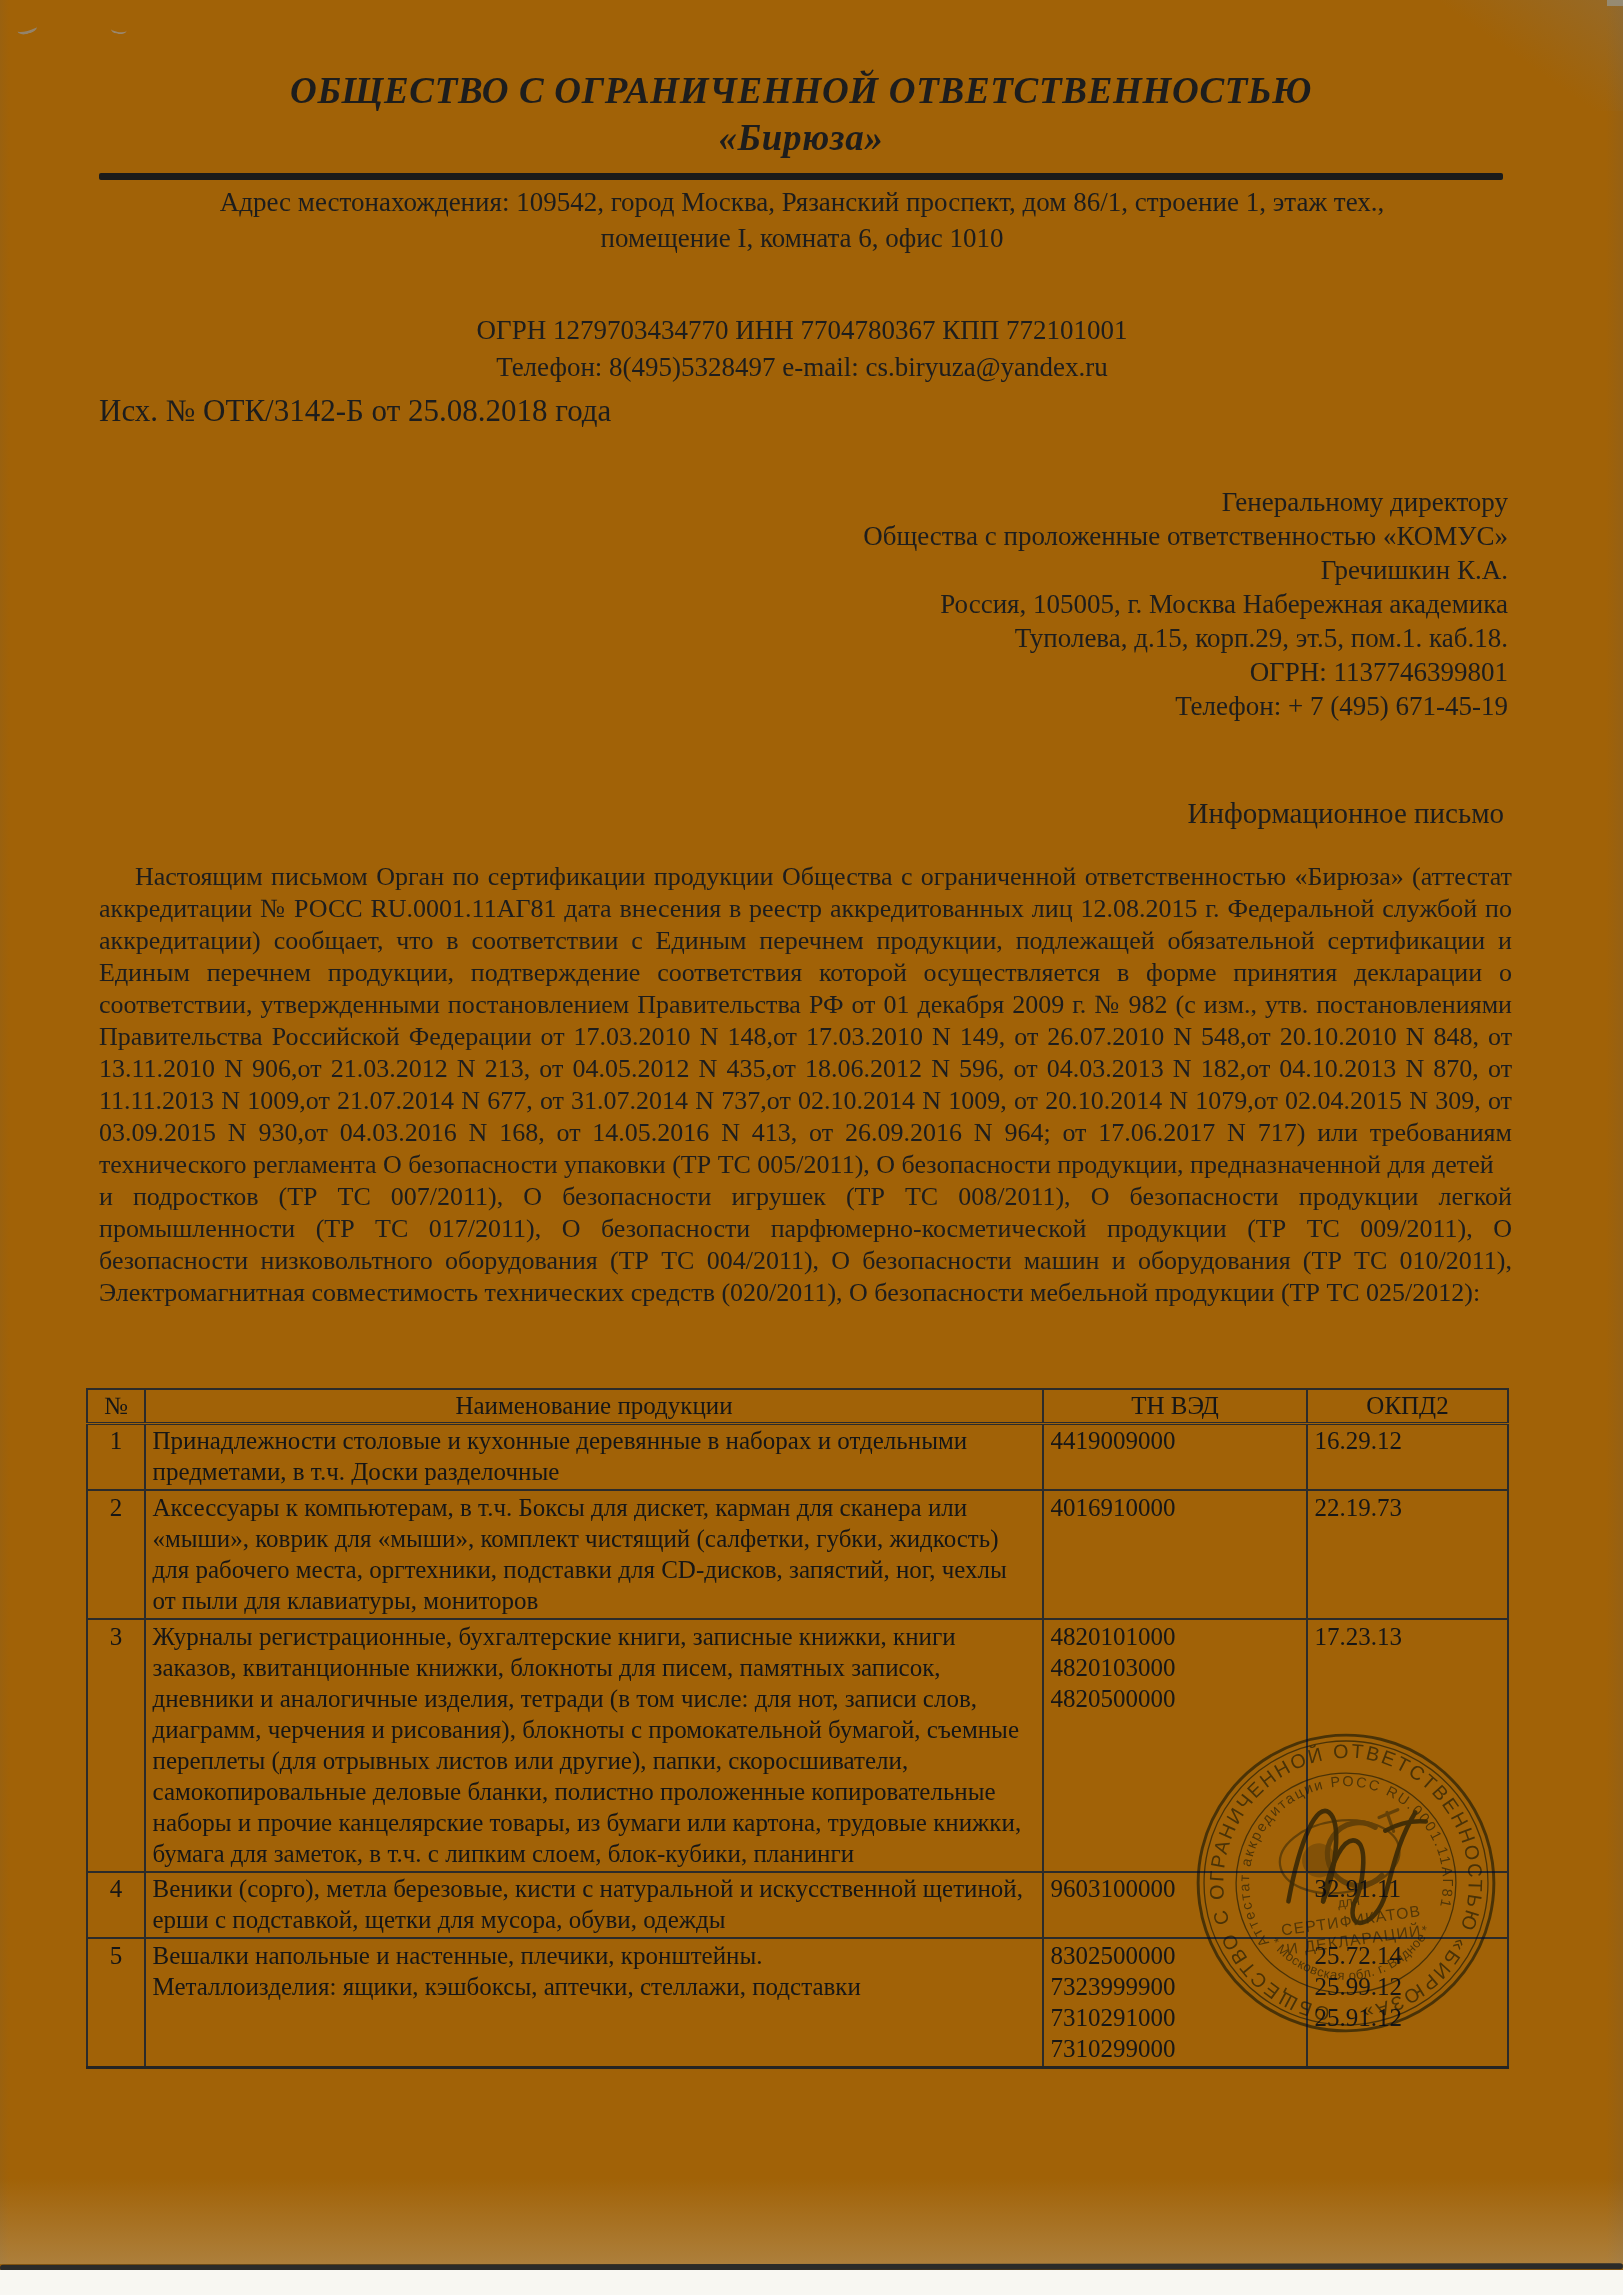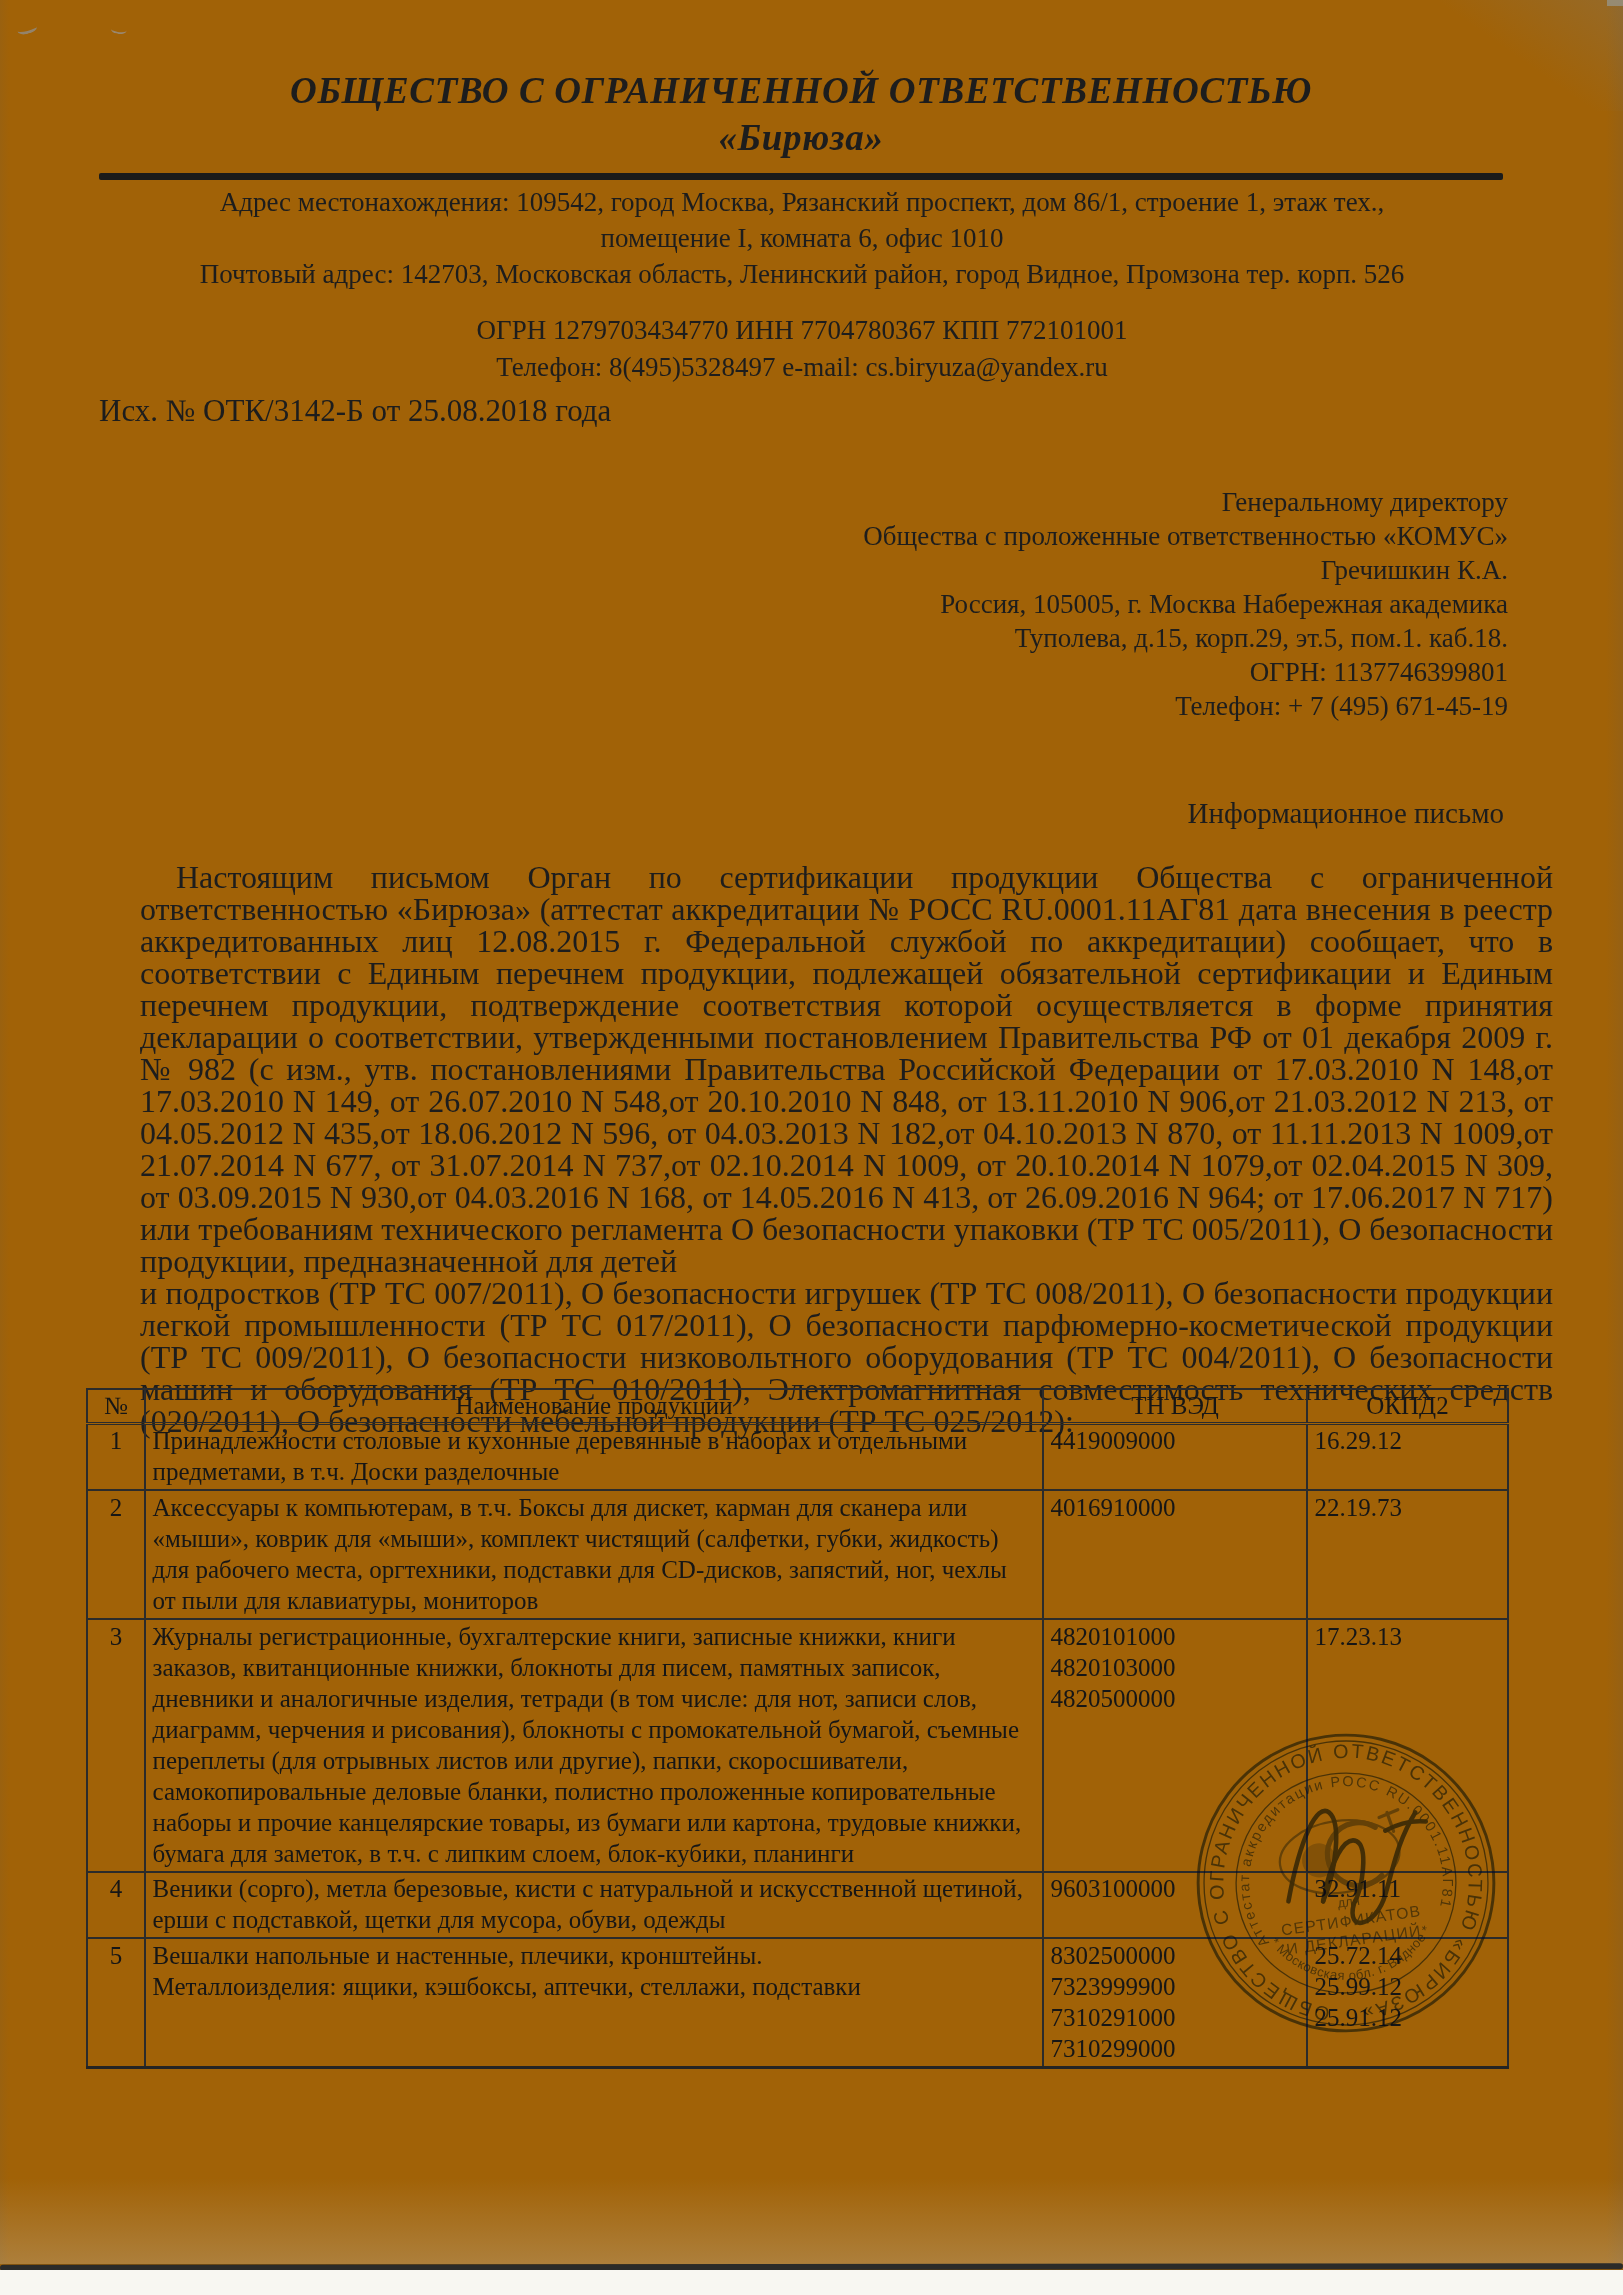--- a/index.html
+++ b/index.html
@@ -27,21 +27,21 @@
 
   
   .company-title{top:67px;left:98px;width:1406px;text-align:center;font-weight:bold;font-style:italic;font-size:37px;line-height:1.28;letter-spacing:0.7px;}
   .head-rule{top:173px;left:99px;width:1404px;height:6.5px;background:#1b1b1a;border-radius:2px;}
   .addr-block{top:184px;left:92px;width:1420px;text-align:center;font-size:27px;line-height:36px;}
   .reg-block{top:312px;left:92px;width:1420px;text-align:center;font-size:27px;line-height:37px;}
   .outgoing{top:393px;left:99px;font-size:31px;}
   .recipient{top:453px;right:115px;width:916px;text-align:right;font-size:27px;line-height:34px;margin-top:32px;}
   .letter-title{top:797px;left:98px;width:1406px;text-align:right;font-size:29px;}
 
-  .body-text{top:861px;left:99px;width:1413px;font-size:32px;line-height:32px;text-align:justify;margin-left:41px;}
+  .body-text{top:861px;left:99px;width:1413px;font-size:26px;line-height:32px;text-align:justify;}
   .body-text p{margin:0;}
   .body-text .p1{text-indent:36px;}
 
   
   table.products{
     position:absolute;top:1388px;left:86px;width:1422px;
     border-collapse:collapse;table-layout:fixed;
     font-size:25px;line-height:31px;color:#161616;
   }
   table.products th,table.products td{
@@ -74,21 +74,20 @@
 
   <div class="abs company-title">
     <div>ОБЩЕСТВО С ОГРАНИЧЕННОЙ ОТВЕТСТВЕННОСТЬЮ</div>
     <div>«Бирюза»</div>
   </div>
   <div class="abs head-rule"></div>
 
   <div class="abs addr-block">
     <div>Адрес местонахождения: 109542, город Москва, Рязанский проспект, дом 86/1, строение 1, этаж тех.,</div>
     <div>помещение I, комната 6, офис 1010</div>
-    <div>Почтовый адрес: 142703, Московская область, Ленинский район, город Видное, Промзона тер. корп. 526</div>
   </div>
 
   <div class="abs reg-block">
     <div>ОГРН 1279703434770 ИНН 7704780367 КПП 772101001</div>
     <div>Телефон: 8(495)5328497 e-mail: cs.biryuza@yandex.ru</div>
   </div>
 
   <div class="abs outgoing">Исх. № ОТК/3142-Б от 25.08.2018 года</div>
 
   <div class="abs recipient">

